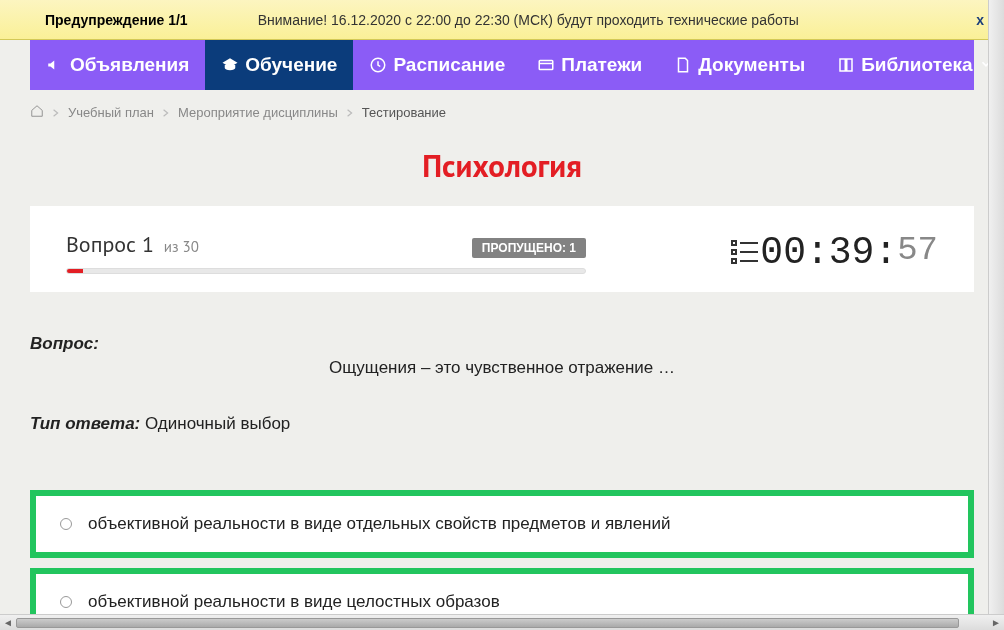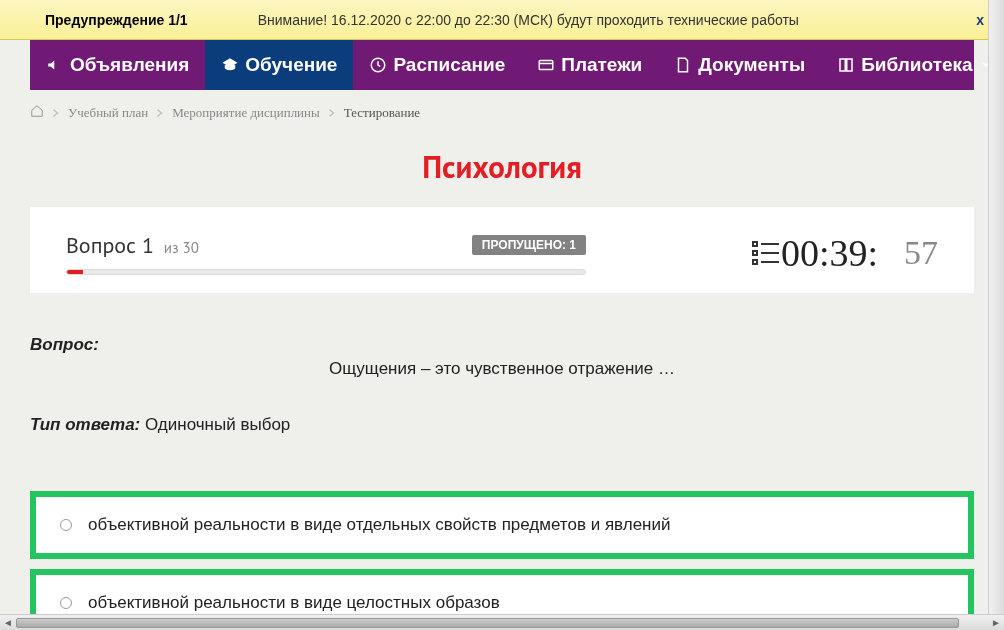--- a/index.html
+++ b/index.html
@@ -25,21 +25,21 @@
     .alert-msg { margin-left: 70px; color: #333; }
     .alert-close {
       position: absolute;
       right: 20px;
       font-weight: bold;
       color: #1a3d7a;
       cursor: pointer;
       font-size: 14px;
     }
     .navbar {
-      background: #701a75;
+      background: #8b5cf6;
       display: flex;
       height: 50px;
       margin: 0 30px;
       align-items: center;
     }
     .nav-item {
       display: flex;
       align-items: center;
       padding: 0 16px;
       height: 50px;
@@ -52,21 +52,20 @@
     .nav-icon { margin-right: 6px; display: inline-flex; align-items: center; }
     .nav-icon svg { width: 18px; height: 18px; fill: #fff; }
     .nav-chevron { margin-left: 6px; }
     .nav-chevron svg { width: 14px; height: 14px; fill: #fff; }
     .breadcrumbs {
       margin: 14px 30px 0;
       display: flex;
       align-items: center;
       font-size: 13px;
       color: #888;
-      font-family: Liberation Serif, serif;
     }
     .bc-home svg { width: 14px; height: 14px; stroke: #888; fill: none; }
     .bc-sep { margin: 0 8px; color: #bbb; }
     .bc-sep svg { width: 8px; height: 8px; stroke: #bbb; fill: none; }
     .bc-item { color: #888; cursor: pointer; }
     .bc-current { color: #555; }
     .page-title {
       text-align: center;
       margin: 24px 0 20px;
       font-size: 31px;
@@ -76,21 +75,21 @@
     }
     .status-card {
       background: #fff;
       margin: 0 30px;
       padding: 24px 36px 18px;
       display: flex;
       align-items: center;
       justify-content: space-between;
     }
     .status-left { display: flex; flex-direction: column; flex: 1; }
-    .status-row1 { display: flex; align-items: center; justify-content: space-between; width: 520px; }
+    .status-row1 { display: flex; align-items: flex-end; justify-content: space-between; width: 520px; }
     .question-label { font-size: 22px; color: #333; font-family: "PT Sans", Arial, sans-serif; }
     .question-total { font-size: 15px; color: #888; margin-left: 4px; }
     .skipped-badge {
       background: #828282;
       color: #fff;
       font-size: 12px;
       font-weight: bold;
       padding: 3px 10px;
       border-radius: 2px;
     }
@@ -106,25 +105,24 @@
     .progress-fill {
       background: #e31e24;
       height: 100%;
       width: 3%;
       border-radius: 3px 0 0 3px;
     }
     .list-icon { display: flex; align-items: center; cursor: pointer; }
     .list-icon svg { width: 30px; height: 28px; stroke: #333; fill: none; stroke-width: 2; }
     .timer {
       font-size: 38px;
-      font-family: Liberation Serif, serif;
+      font-family: Liberation Mono, monospace;
       color: #222;
       display: flex;
-      align-items: center;
-      gap: 26px;
+      align-items: flex-start;
     }
     .timer-sec { color: #888; font-size: 34px; }
     .question-block {
       margin: 42px 30px 0;
       font-size: 17px;
       color: #222;
     }
     .q-label { font-style: italic; font-weight: bold; margin-bottom: 4px; }
     .q-text { margin-bottom: 36px; font-size: 17px; text-align: center; }
     .a-type-label { font-style: italic; font-weight: bold; display: inline; }

